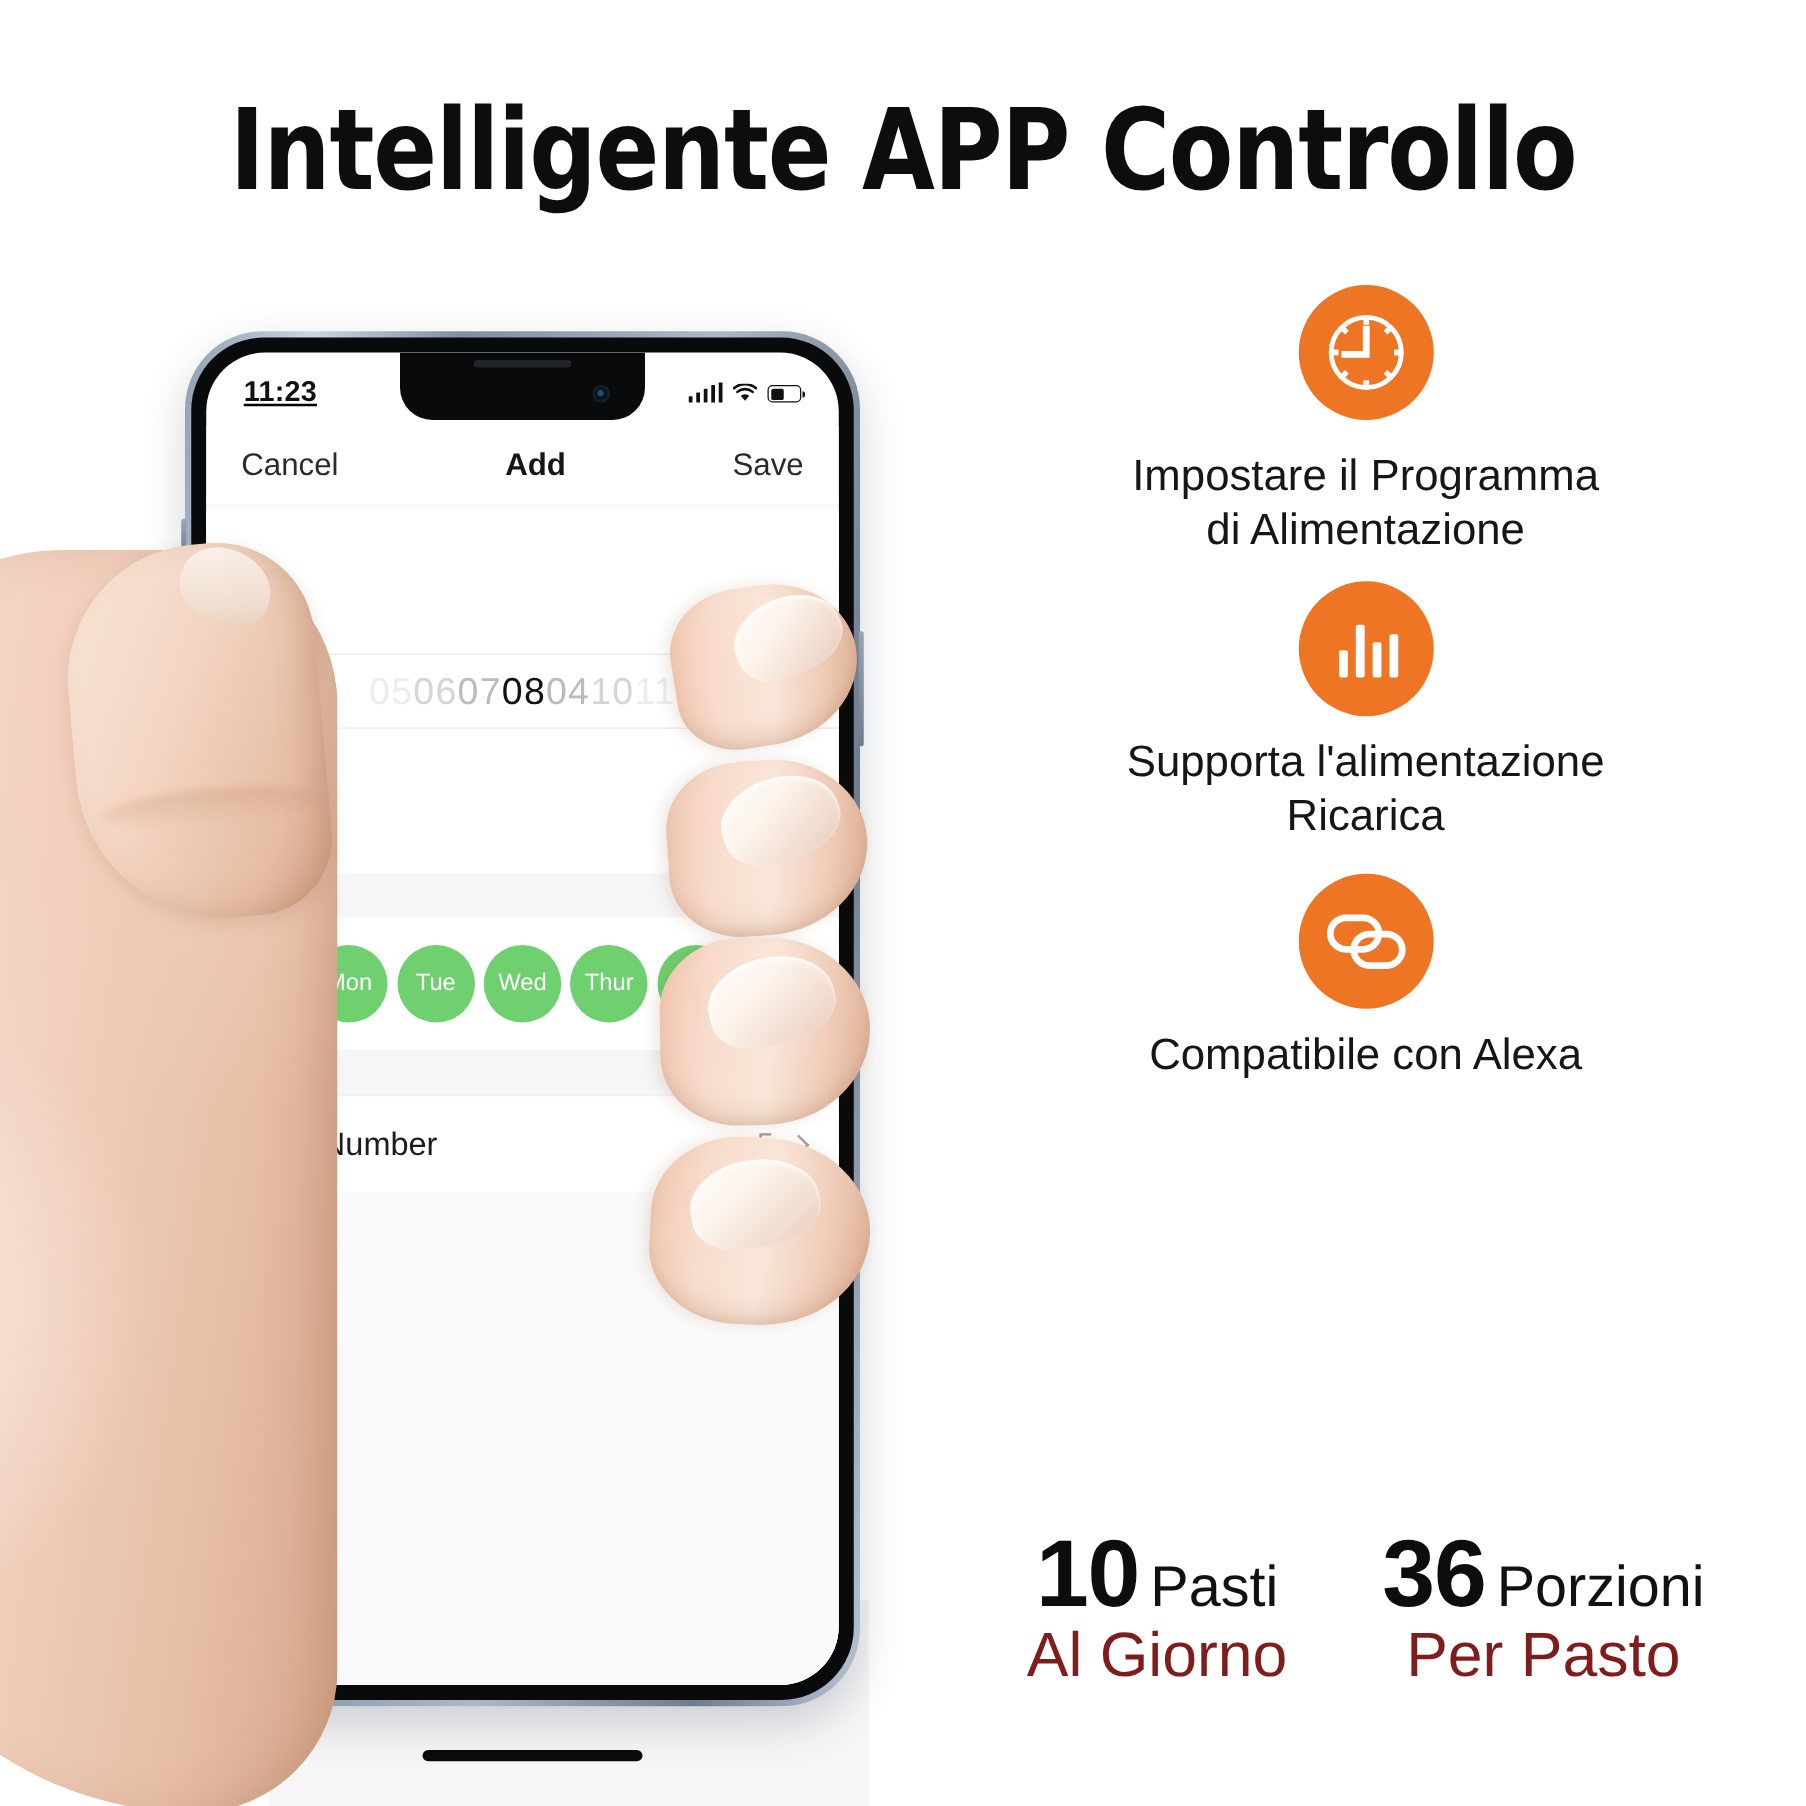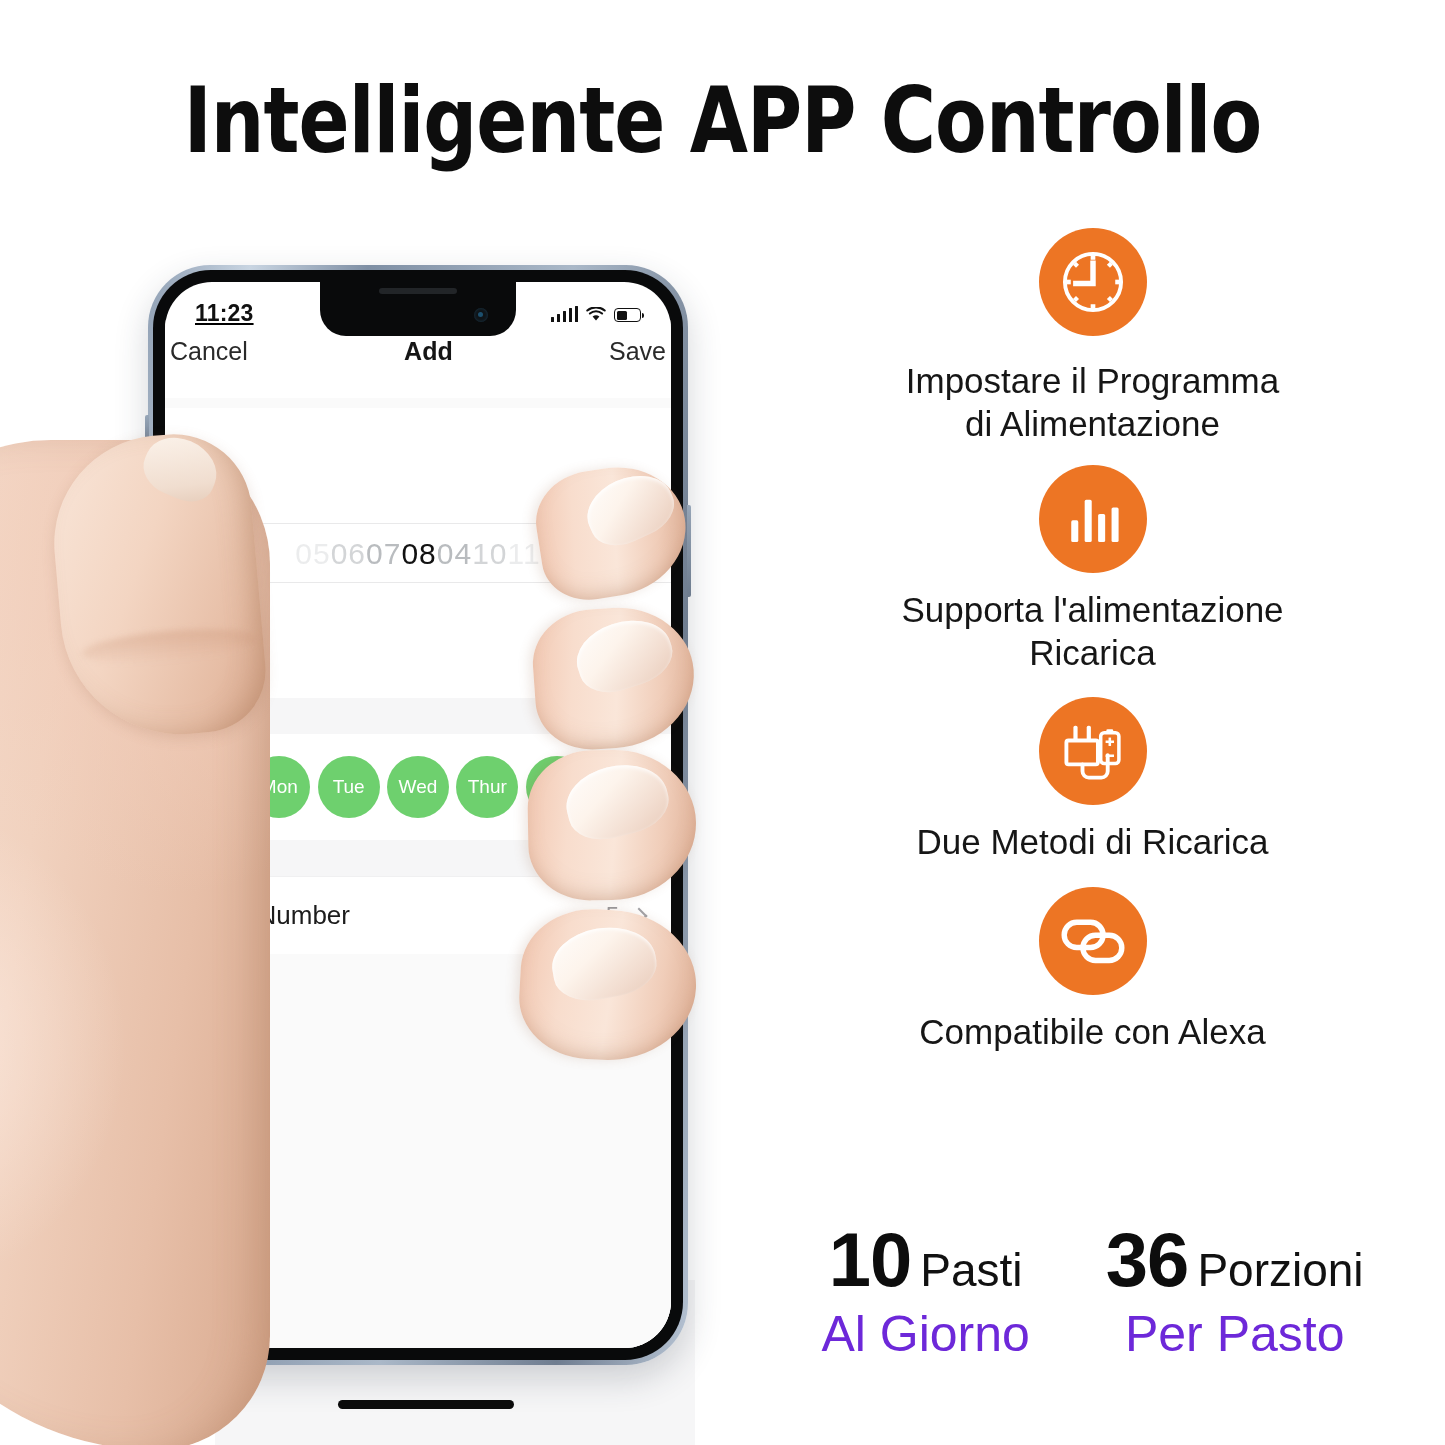--- a/index.html
+++ b/index.html
@@ -129,23 +129,23 @@
     border-radius:4px; position:relative; padding:1.5px;
   }
   #batt::after {
     content:""; position:absolute; right:-4px; top:4px;
     width:2px; height:5px; background:#111; border-radius:0 2px 2px 0;
   }
   #batt-fill { height:100%; width:48%; background:#111; border-radius:1.5px; }
 
   
   #navbar {
-    position:absolute; top:38px; left:0; width:100%; height:62px;
+    position:absolute; top:59px; left:0; width:100%; height:62px;
     display:flex; align-items:center; justify-content:space-between;
-    padding:0 5px; z-index:9; background:#fff;text-align:right;
+    padding:0 28px; z-index:9; background:#fff;text-align:right;
   }
   #navbar .nav-side { font-size:25px; color:#2a2a2a; }
   #navbar .nav-title { font-size:25px; color:#151515; font-weight:bold; }
 
   
   #content {
     position:absolute; top:116px; left:0; width:100%; bottom:0;
     background:#fafafa;
   }
 
@@ -344,21 +344,21 @@
     gap:9px;
   }
   .stat-num {
     font-size:76px; font-weight:bold; color:#0d0d0d;
     letter-spacing:-1px; line-height:1;
   }
   .stat-unit {
     font-size:46px; color:#111; line-height:1;
   }
   .stat-sub {
-    font-size:50px; color:#6d28d9; margin-top:10px; line-height:1.05;
+    font-size:50px; color:#7f1d1d; line-height:1.05;
   }
 </style>
 </head>
 <body>
 
 <div id="headline">Intelligente APP Controllo</div>
 
 <div id="phone-stage">
 
   <div id="backdrop"></div>
@@ -499,40 +499,20 @@
         <rect x="16" y="52" width="11" height="34" rx="2.5" fill="#fff"></rect>
         <rect x="37" y="20" width="11" height="66" rx="2.5" fill="#fff"></rect>
         <rect x="58" y="42" width="11" height="44" rx="2.5" fill="#fff"></rect>
         <rect x="79" y="32" width="11" height="54" rx="2.5" fill="#fff"></rect>
       </svg>
     </div>
     <div class="f-label">Supporta l'alimentazione
 Ricarica</div>
   </div>
 
-  <div class="feature" id="feature-2">
-    <div class="fi-circle">
-      <svg viewBox="0 0 100 100" width="70" height="70">
-
-        <rect x="22" y="14" width="6" height="22" rx="2.5" fill="#fff"></rect>
-        <rect x="41" y="14" width="6" height="22" rx="2.5" fill="#fff"></rect>
-
-        <rect x="12" y="35" width="45" height="34" rx="3" fill="none" stroke="#fff" stroke-width="5.5"></rect>
-
-        <path d="M35 69 L35 79 a9 9 0 0 0 9 9 L62 88 a9 9 0 0 0 9 -9 L71 56" fill="none" stroke="#fff" stroke-width="5.5" stroke-linecap="round"></path>
-
-        <rect x="61" y="24" width="26" height="44" rx="5" fill="none" stroke="#fff" stroke-width="5"></rect>
-        <rect x="69" y="19" width="10" height="5" rx="2" fill="#fff"></rect>
-        <rect x="68" y="35" width="12" height="3.6" fill="#fff"></rect>
-        <rect x="72.2" y="30.8" width="3.6" height="12" fill="#fff"></rect>
-        <rect x="68" y="55" width="12" height="3.6" fill="#fff"></rect>
-      </svg>
-    </div>
-    <div class="f-label">Due Metodi di Ricarica</div>
-  </div>
 
   <div class="feature" id="feature-3">
     <div class="fi-circle">
       <svg viewBox="0 0 100 100" width="72" height="72">
         <rect x="10" y="24" width="54" height="35" rx="17.5" fill="none" stroke="#fff" stroke-width="7.5"></rect>
         <rect x="36" y="42" width="54" height="35" rx="17.5" fill="none" stroke="#fff" stroke-width="7.5"></rect>
       </svg>
     </div>
     <div class="f-label">Compatibile con Alexa</div>
   </div>

